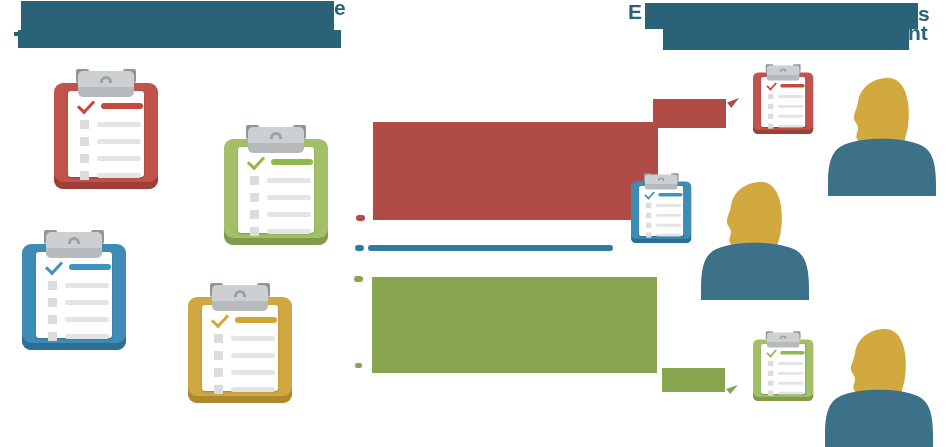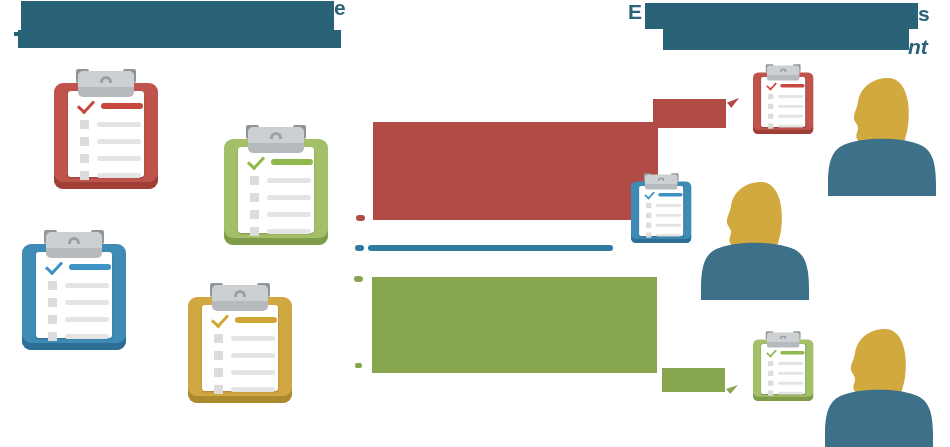--- a/index.html
+++ b/index.html
@@ -9,21 +9,21 @@
   }
   .shape{position:absolute;}
   .arrowhead{clip-path:polygon(0 45%,100% 0,35% 100%);}
   .letter{
     position:absolute;font-weight:700;font-size:21px;line-height:21px;
     color:#2a6377;white-space:pre;
   }
   .l-e{left:334px;top:-3px;}
   .r-E{left:628px;top:1px;}
   .r-s{left:918px;top:3px;}
-  .r-nt{left:908px;top:36px;font-style:italic;}
+  .r-nt{left:908px;top:22px;}
 
   
   .clipboard{position:absolute;width:104px;height:124px;transform-origin:0 0;}
   .clipboard .tab{position:absolute;top:4px;width:13px;height:14px;background:#8f9699;border-radius:2px;}
   .clipboard .tab.tl{left:22px;}
   .clipboard .tab.tr{left:69px;}
   .clipboard .board{
     position:absolute;left:0;top:18px;width:104px;height:106px;border-radius:9px;
     background:var(--board);box-shadow:inset 0 -7px 0 var(--dark);
   }

